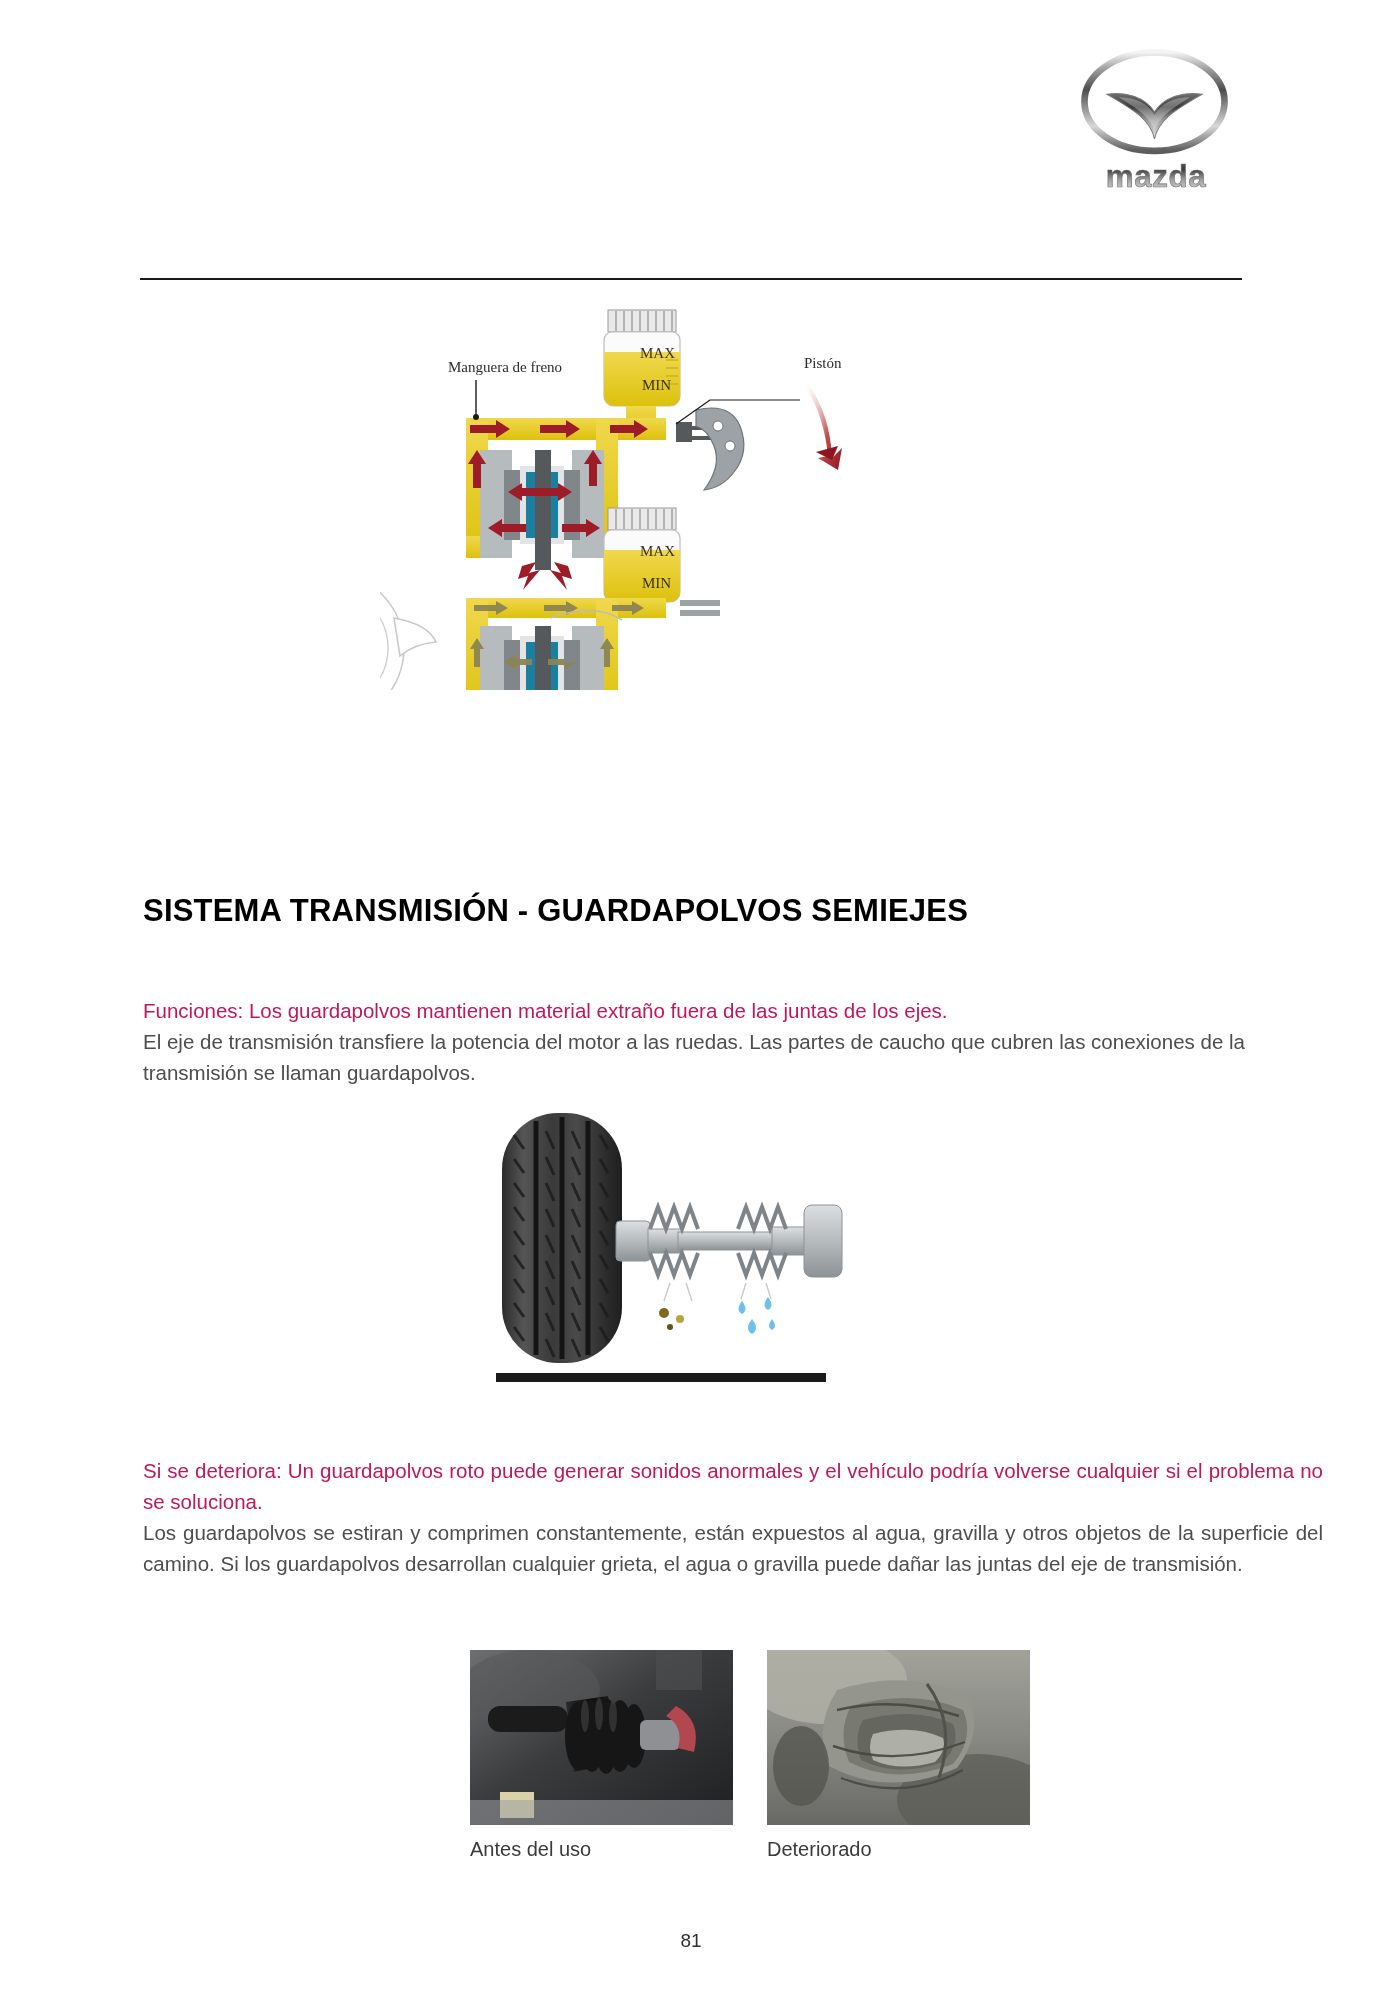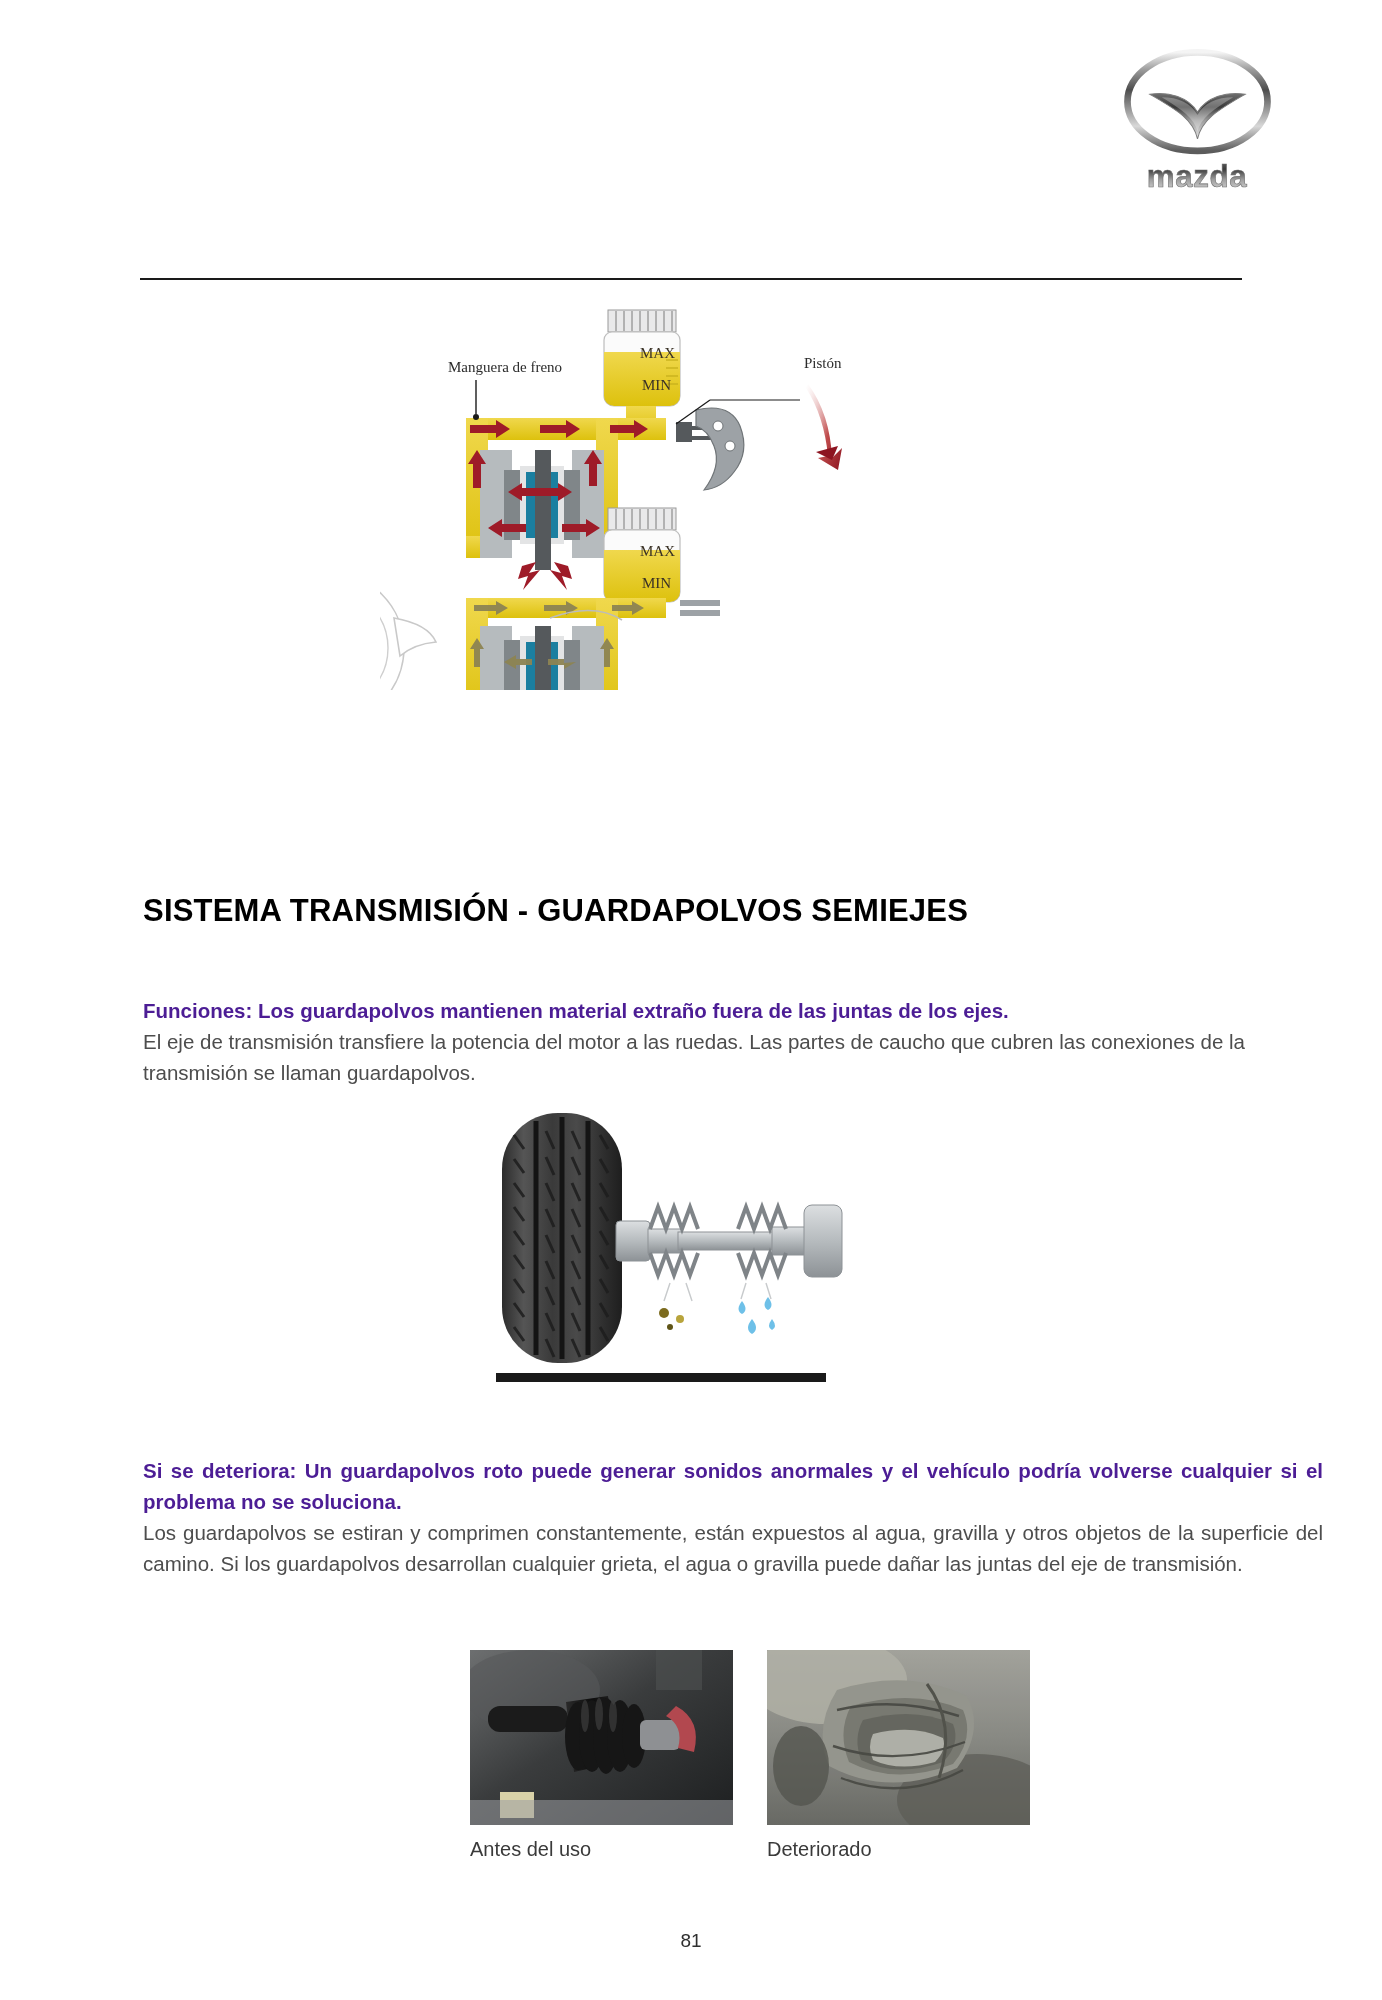--- a/index.html
+++ b/index.html
@@ -21,21 +21,20 @@
 
   
   .brand-block {
     position: absolute;
     top: 48px;
     right: 60px;
     width: 250px;
     height: 150px;
     display: flex;
     flex-direction: column;
-    align-items: center;
     justify-content: flex-start;
   }
   .brand-emblem { width: 165px; height: 108px; display:block; }
   .brand-wordmark { width: 168px; height: 36px; display:block; margin-top: 2px;}
 
   .rule {
     position: absolute;
     left: 140px;
     right: 140px;
     top: 278px;
@@ -71,22 +70,22 @@
     left: 143px;
     width: 1180px;
     font-size: 20.5px;
     line-height: 1.52;
     color: #4d4d4d;
   }
   .txt-block.b1 { top: 995px; }
   .txt-block.b2 { top: 1455px; }
 
   .lead {
-    font-weight: bold;
-    color: #4c1d95;
+    font-weight: normal;
+    color: #be185d;
   }
   .justify { text-align: justify; }
 
   
   .axle-figure {
     position: absolute;
     left: 480px;
     top: 1105px;
     width: 480px;
     height: 320px;

